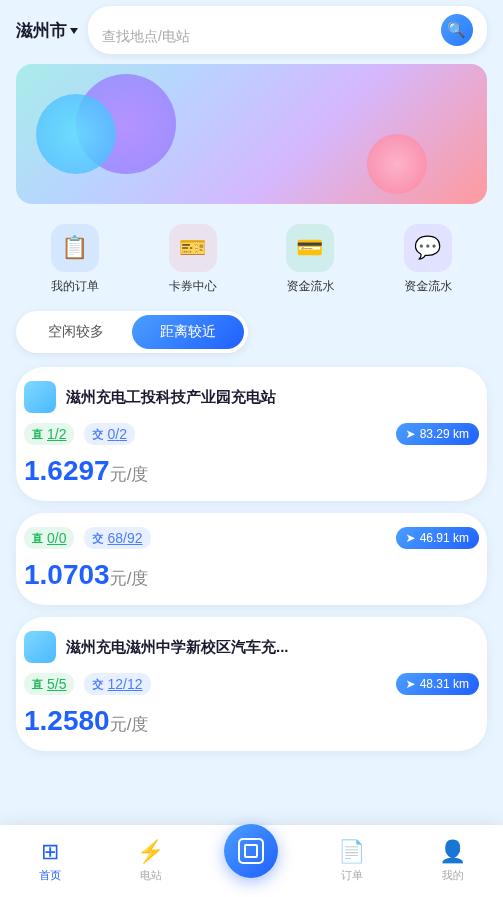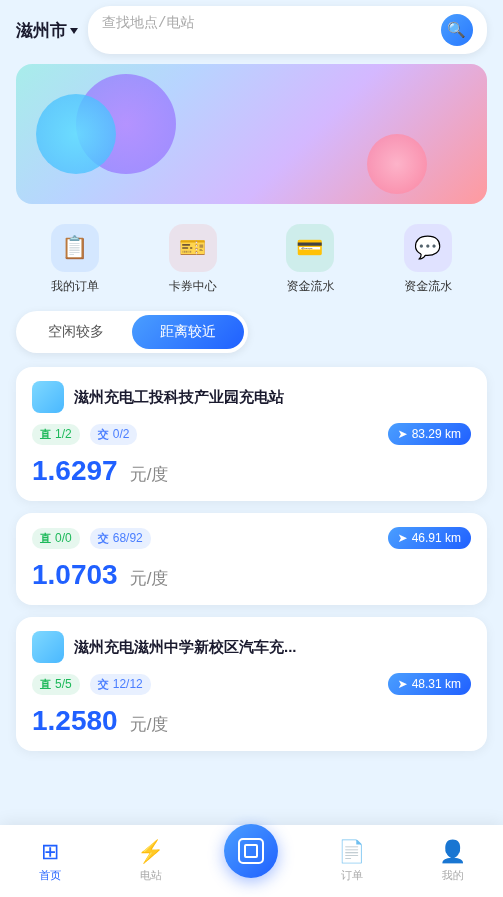--- a/index.html
+++ b/index.html
@@ -34,27 +34,26 @@
     .chevron-down {
       width: 0; height: 0;
       border-left: 4px solid transparent;
       border-right: 4px solid transparent;
       border-top: 6px solid #1a1a2e;
       margin-top: 2px;
     }
     .search-bar {
       flex: 1;
       display: flex;
-      align-items: flex-start;
+      align-items: flex-end;
       background: white;
       border-radius: 22px;
       padding: 8px 14px;
       gap: 0;
       box-shadow: 0 2px 8px rgba(0,0,0,0.08);
-      font-family: Liberation Mono, monospace;
     }
     .search-placeholder {
       flex: 1;
       font-size: 14px;
       color: #aaa;
     }
     .search-icon-btn {
       width: 32px;
       height: 32px;
       background: linear-gradient(135deg, #4a9eff, #2979ff);
@@ -165,22 +164,22 @@
 
     
     .stations-list {
       padding: 0 16px;
       display: flex;
       flex-direction: column;
       gap: 12px;
     }
     .station-card {
       background: white;
-      border-radius: 16px;
-      padding: 14px 16px;
+      border-radius: 28px;
+      padding: 14px 8px;
       box-shadow: 0 2px 12px rgba(0,0,0,0.06);
     }
     .card-header {
       display: flex;
       align-items: center;
       gap: 10px;
       margin-bottom: 10px;
     }
     .station-icon {
       width: 32px;
@@ -216,38 +215,39 @@
     }
     .stat-badge.ac {
       background: #e8f0ff;
       color: #4a7eff;
     }
     .stat-label {
       font-size: 11px;
       font-weight: 700;
     }
     .stat-value {
-      font-size: 12px;
+      font-size: 14px;
+      text-decoration: underline;
     }
     .distance-badge {
       margin-left: auto;
       display: flex;
       align-items: center;
       gap: 4px;
       background: linear-gradient(135deg, #4a9eff, #2060ff);
       color: white;
       padding: 4px 10px;
       border-radius: 12px;
       font-size: 12px;
       font-weight: 500;
     }
     .price-row {
       display: flex;
       align-items: baseline;
-      gap: 12px;
+      gap: 0;
     }
     .price-main {
       font-size: 28px;
       font-weight: 700;
       color: #2060ff;
     }
     .price-unit {
       font-size: 17px;
       color: #888;
     }

